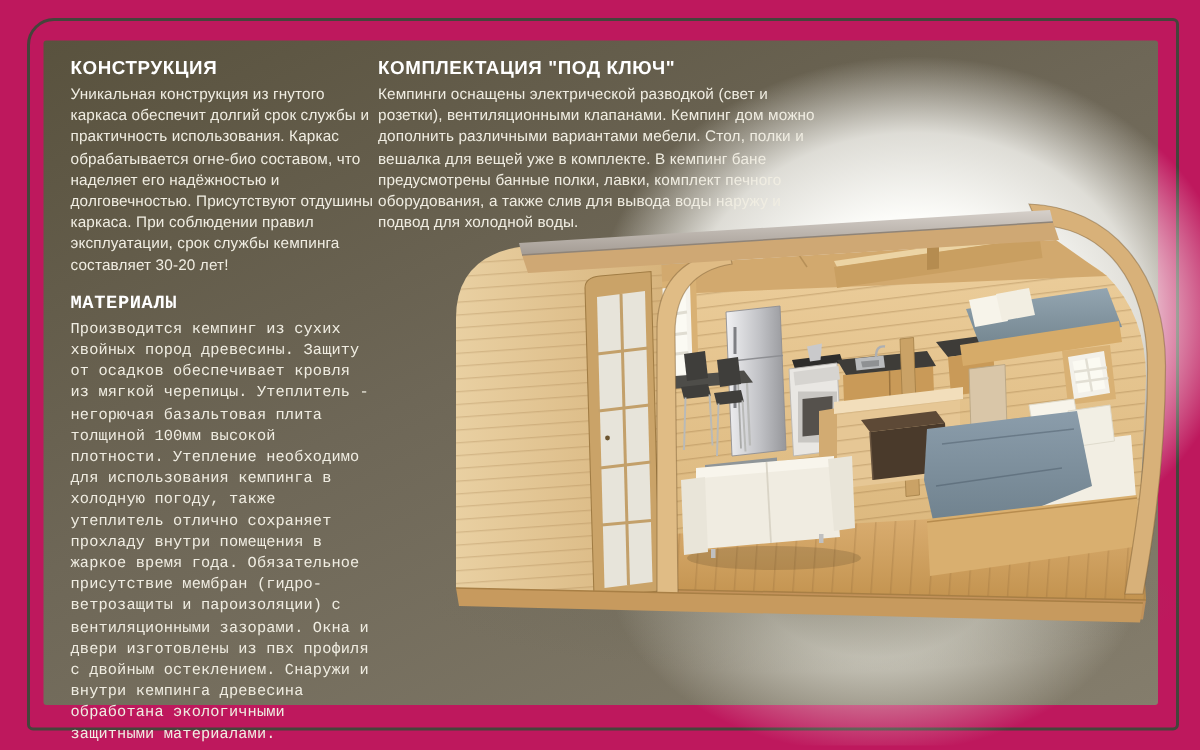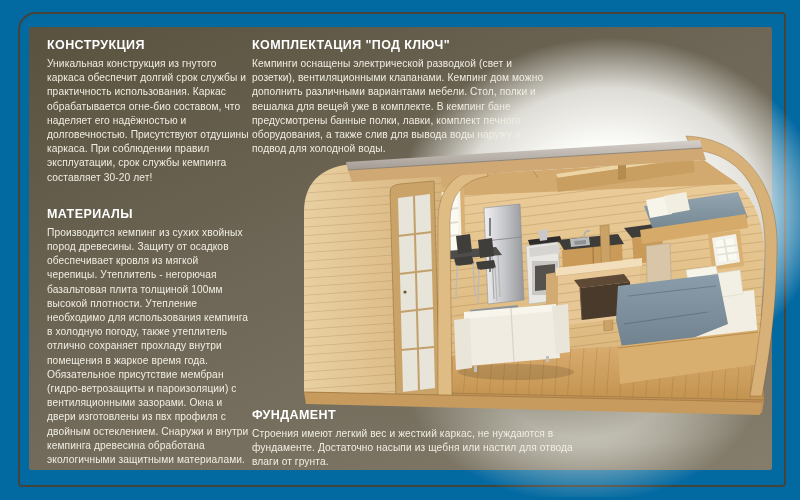--- a/index.html
+++ b/index.html
@@ -2,36 +2,36 @@
 <html style="--panel-top: #59523e; --panel-mid: #6e6757; --panel-bottom: #847d6c; --border: #45443b; --heading: #ffffff; --body-text: #f0ede2; --photo-glow: #fbfbf8;"><head>
 <meta charset="utf-8">
 <style>
   :root{
     --panel-top:#59523e; --panel-mid:#6e6757; --panel-bottom:#847d6c;
     --border:#45443b; --heading:#ffffff; --body-text:#f0ede2; --photo-glow:#fbfbf8;
   }
   *{margin:0;padding:0;box-sizing:border-box;}
   html,body{width:800px;height:500px;background:#ffffff;overflow:hidden;
     font-family:"Liberation Sans",sans-serif;}
-  .stage{position:relative;width:800px;height:500px;background:#0369a1;}
+  .stage{position:relative;width:800px;height:500px;background:#be185d;}
   .outline{position:absolute;left:18px;top:12px;width:768px;height:475px;
     border:2px solid var(--border);border-radius:18px 4px 4px 4px;}
   .panel{position:absolute;left:29px;top:27px;width:743px;height:443px;
     background:linear-gradient(155deg,var(--panel-top) 0%,var(--panel-mid) 45%,var(--panel-bottom) 100%);
     border-radius:2px;}
   .photo-glow{position:absolute;left:265px;top:8px;width:527px;height:462px;z-index:1;
     background:
       radial-gradient(ellipse 52% 48% at 60% 38%, rgba(252,252,249,1) 0 30%, rgba(250,250,246,.8) 55%, rgba(248,248,243,0) 78%),
       radial-gradient(ellipse 45% 35% at 55% 75%, rgba(225,224,214,.75) 0 35%, rgba(225,224,214,0) 75%);}
   .section{position:absolute;z-index:3;}
   .section h2{font-size:12.5px;font-weight:700;color:var(--heading);
     letter-spacing:.4px;margin-bottom:5px;}
   .section p{font-size:10.2px;line-height:14.2px;color:var(--body-text);letter-spacing:.1px;}
   .sec-construction{left:47px;top:38px;width:204px;}
-  .sec-materials{margin-top:22px;}
+  .sec-materials{margin-top:10px;font-family:Liberation Mono, monospace;}
   .sec-turnkey{left:252px;top:38px;width:292px;}
   .sec-foundation{left:252px;top:408px;width:348px;}
   svg.cabin{position:absolute;left:288px;top:100px;width:500px;height:350px;z-index:2;}
 </style>
 </head>
 <body>
 
 <div class="stage">
   <div class="outline"></div>
   <div class="panel">
@@ -45,24 +45,20 @@
       <h2>МАТЕРИАЛЫ</h2>
       <p>Производится кемпинг из сухих хвойных пород древесины. Защиту от осадков обеспечивает кровля из мягкой черепицы. Утеплитель - негорючая базальтовая плита толщиной 100мм высокой плотности. Утепление необходимо для использования кемпинга в холодную погоду, также утеплитель отлично сохраняет прохладу внутри помещения в жаркое время года. Обязательное присутствие мембран (гидро-ветрозащиты и пароизоляции) с вентиляционными зазорами. Окна и двери изготовлены из пвх профиля с двойным остеклением. Снаружи и внутри кемпинга древесина обработана экологичными  защитными материалами.</p>
     </div>
   </div>
 
   <div class="section sec-turnkey">
     <h2>КОМПЛЕКТАЦИЯ "ПОД КЛЮЧ"</h2>
     <p>Кемпинги оснащены электрической разводкой (свет и розетки), вентиляционными клапанами. Кемпинг дом можно дополнить различными вариантами мебели. Стол, полки и вешалка для вещей уже в комплекте. В кемпинг бане предусмотрены банные полки, лавки, комплект печного оборудования, а также слив для вывода воды наружу и подвод для холодной воды.</p>
   </div>
 
-  <div class="section sec-foundation">
-    <h2>ФУНДАМЕНТ</h2>
-    <p>Строения имеют легкий вес и жесткий каркас, не нуждаются в фундаменте. Достаточно насыпи из щебня или настил для отвода влаги от грунта.</p>
-  </div>
 
   <svg class="cabin" viewBox="0 0 500 350">
     <defs>
       <radialGradient id="gShadow" cx="50%" cy="50%" r="50%">
         <stop offset="0%" stop-color="rgba(110,105,88,0.45)"></stop>
           <stop offset="100%" stop-color="rgba(110,105,88,0)"></stop>
       </radialGradient>
       <linearGradient id="gExt" x1="0" y1="0" x2="1" y2="0">
         <stop offset="0%" stop-color="#e9d0a2"></stop>
           <stop offset="100%" stop-color="#d6b27a"></stop>

